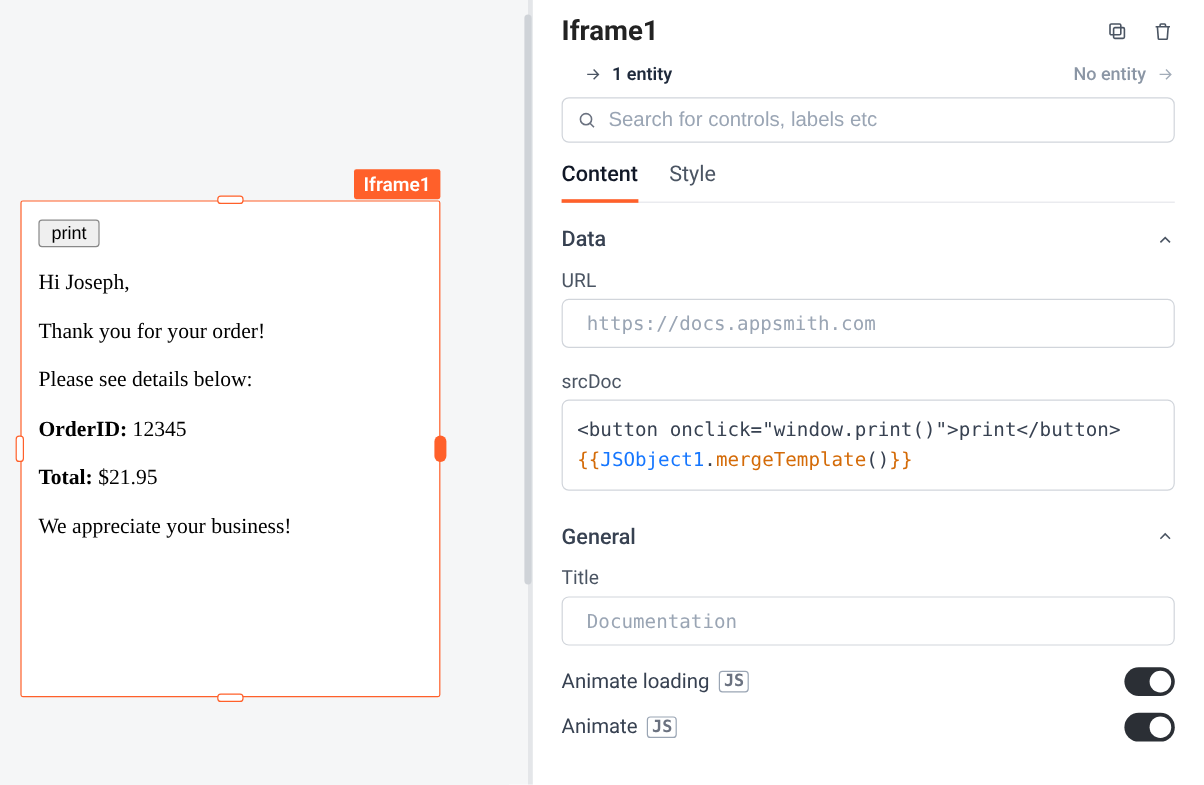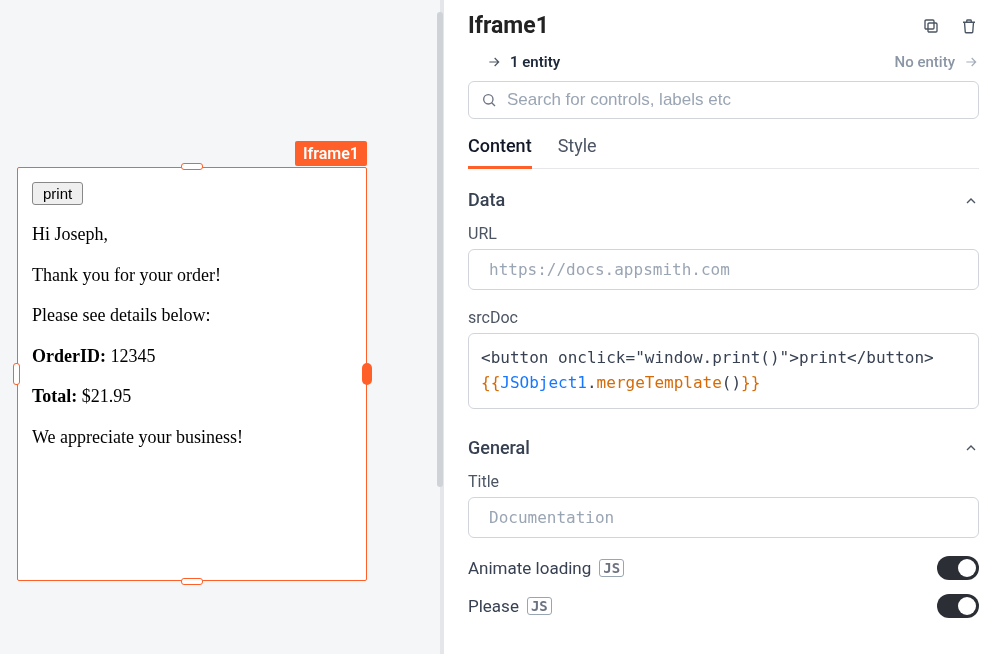--- a/index.html
+++ b/index.html
@@ -319,21 +319,21 @@
       <span>Animate loading</span>
       <span class="js-badge">JS</span>
     </div>
     <div class="toggle">
         <div class="knob"></div>
       </div>
   </div>
 
   <div class="row-toggle">
     <div class="lbl">
-      <span>Please</span>
+      <span>Animate</span>
       <span class="js-badge">JS</span>
     </div>
     <div class="toggle">
         <div class="knob"></div>
       </div>
   </div>
 
 </div>
 
 </body></html>

